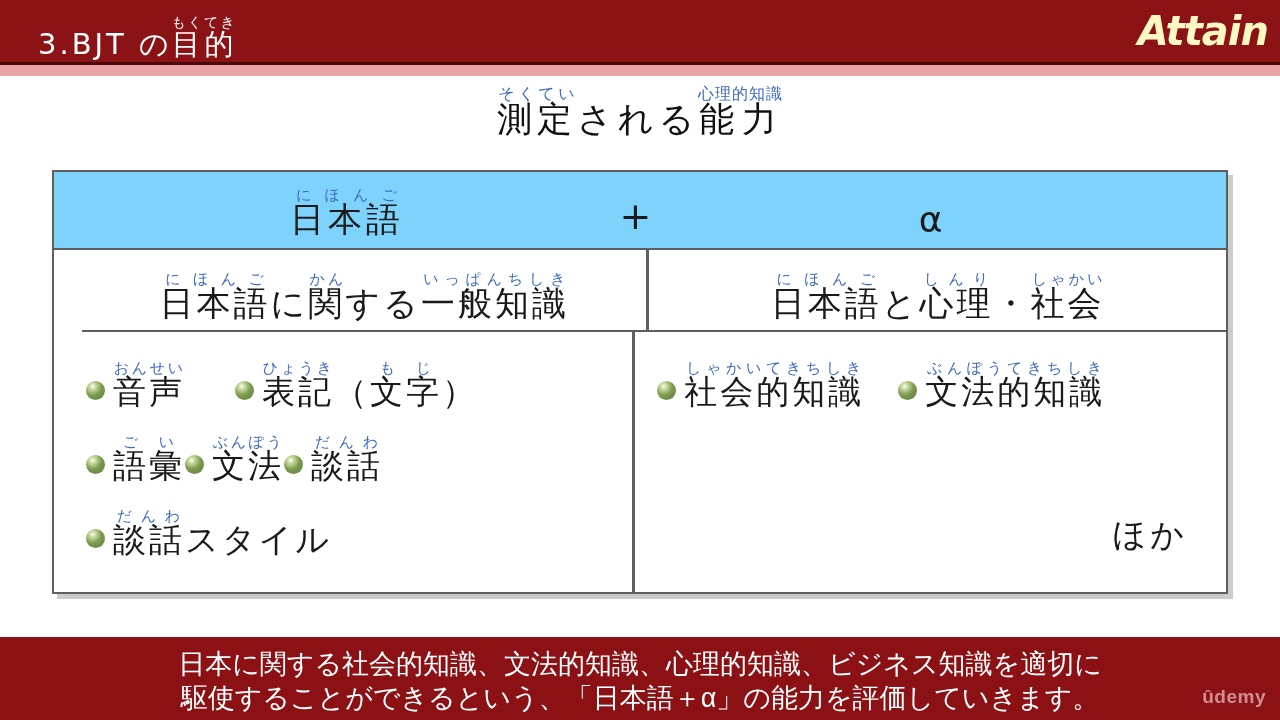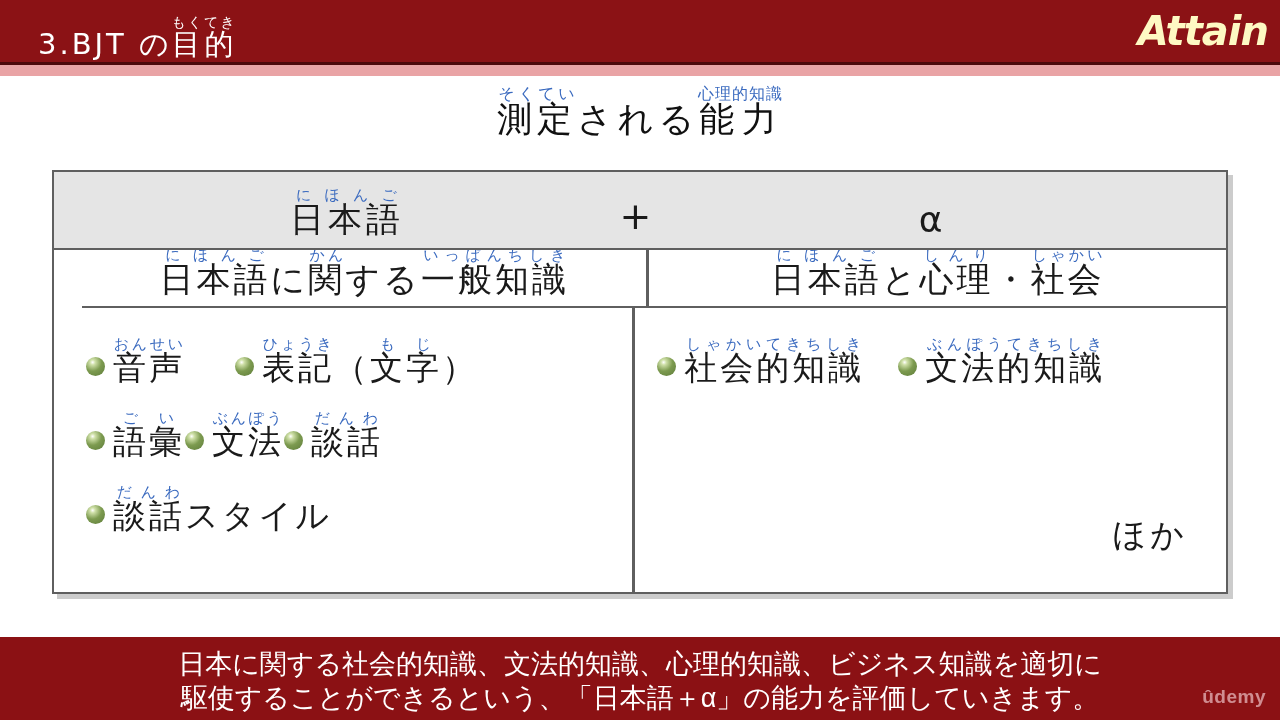--- a/index.html
+++ b/index.html
@@ -48,29 +48,29 @@
   .ability-table {
     position:absolute; left:52px; top:170px;
     width:1176px; height:424px;
     border:2px solid #5f5f5f;
     background:#ffffff;
     box-shadow:5px 5px 0 #cccccc;
     display:flex; flex-direction:column;
   }
   .t-head {
     height:78px; flex:none; position:relative;
-    background:#e5e5e5; border-bottom:2px solid #5f5f5f;
+    background:#7dd3fc; border-bottom:2px solid #5f5f5f;
     font-size:34px;
     text-decoration:underline;
   }
   .t-head .h-nihongo { position:absolute; left:25%; transform:translateX(-50%); bottom:5px; letter-spacing:4px; }
   .t-head .h-plus  { position:absolute; left:49.6%; transform:translateX(-50%); bottom:10px; font-size:38px; }
   .t-head .h-alpha { position:absolute; left:74.8%; transform:translateX(-50%); bottom:8px; font-size:36px; }
 
-  .t-sub { height:58px; flex:none; display:flex; border-bottom:2px solid #5f5f5f;margin-left:28px; }
+  .t-sub { height:82px; flex:none; display:flex; border-bottom:2px solid #5f5f5f;margin-left:28px; }
   .t-sub-cell {
     display:flex; justify-content:center; align-items:flex-end;
     padding-bottom:8px; font-size:34px; letter-spacing:3px; line-height:1.1;
   }
   .cell-left  { width:49.6%; border-right:3px solid #5f5f5f; }
   .cell-right { flex:1; }
 
   .t-body { flex:1; display:flex; }
   .t-body-left  { width:49.6%; border-right:3px solid #5f5f5f; padding:4px 0 0 32px; }
   .t-body-right { flex:1; padding:4px 0 0 22px; position:relative; }

